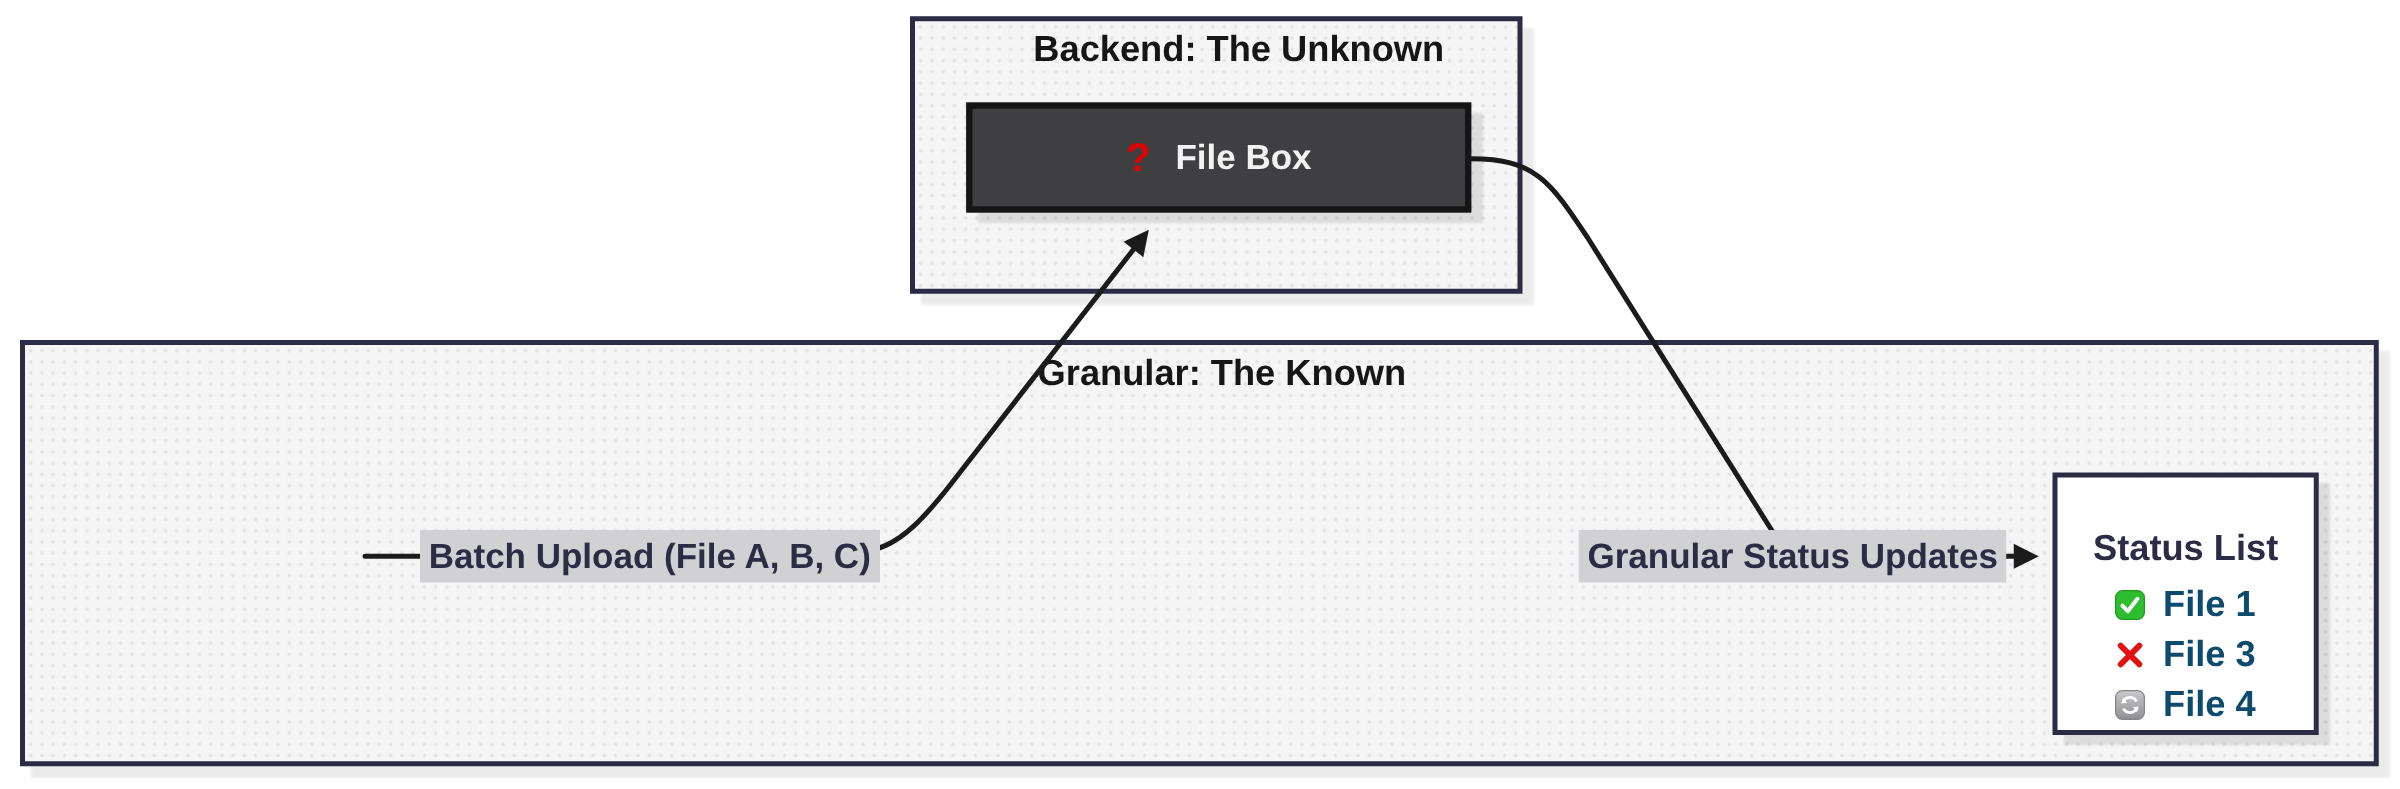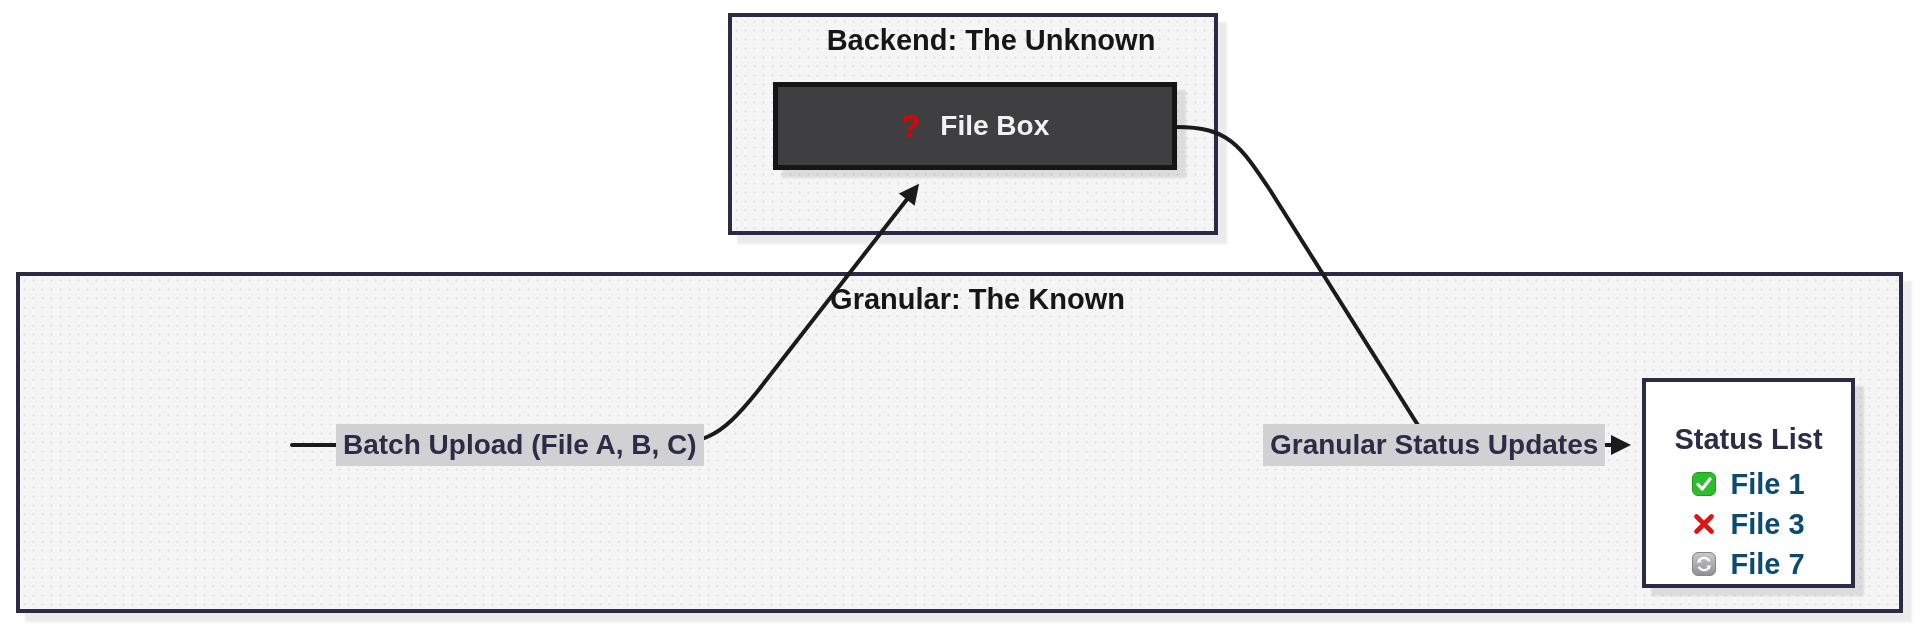--- a/index.html
+++ b/index.html
@@ -154,17 +154,17 @@
               <stop offset="1" stop-color="#8f8f94"></stop>
             </linearGradient>
           </defs>
           <rect x="0.5" y="0.5" width="23" height="23" rx="5.5" fill="url(#silverg)" stroke="#85858a"></rect>
           <path d="M17.3 9.2 A6 6 0 0 0 7.2 8.2" fill="none" stroke="#ffffff" stroke-width="2.2"></path>
           <polygon points="5.0,10.8 9.6,10.2 6.4,6.2" fill="#ffffff"></polygon>
           <path d="M6.7 14.8 A6 6 0 0 0 16.8 15.8" fill="none" stroke="#ffffff" stroke-width="2.2"></path>
           <polygon points="19.0,13.2 14.4,13.8 17.6,17.8" fill="#ffffff"></polygon>
         </svg>
       </span>
-      <span>File 7</span>
+      <span>File 4</span>
     </div>
   </div>
 
 </div>
 
 </body></html>

